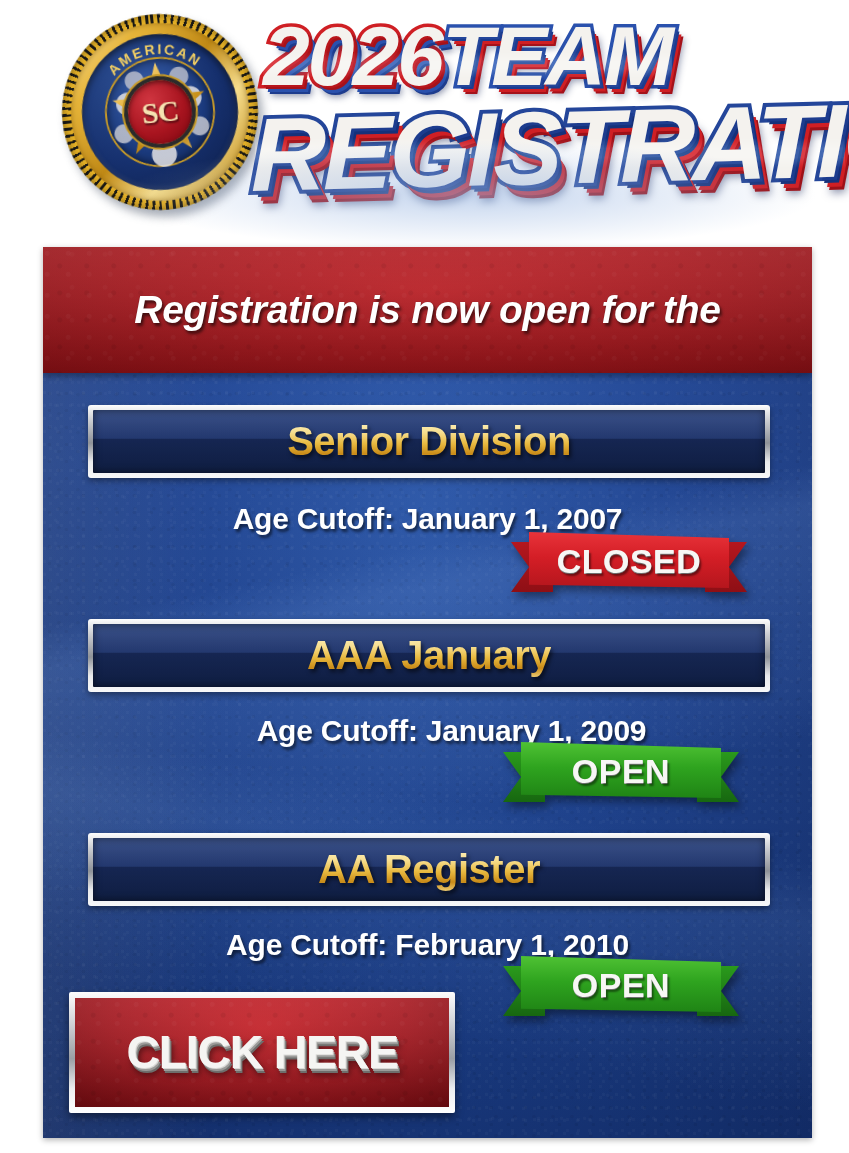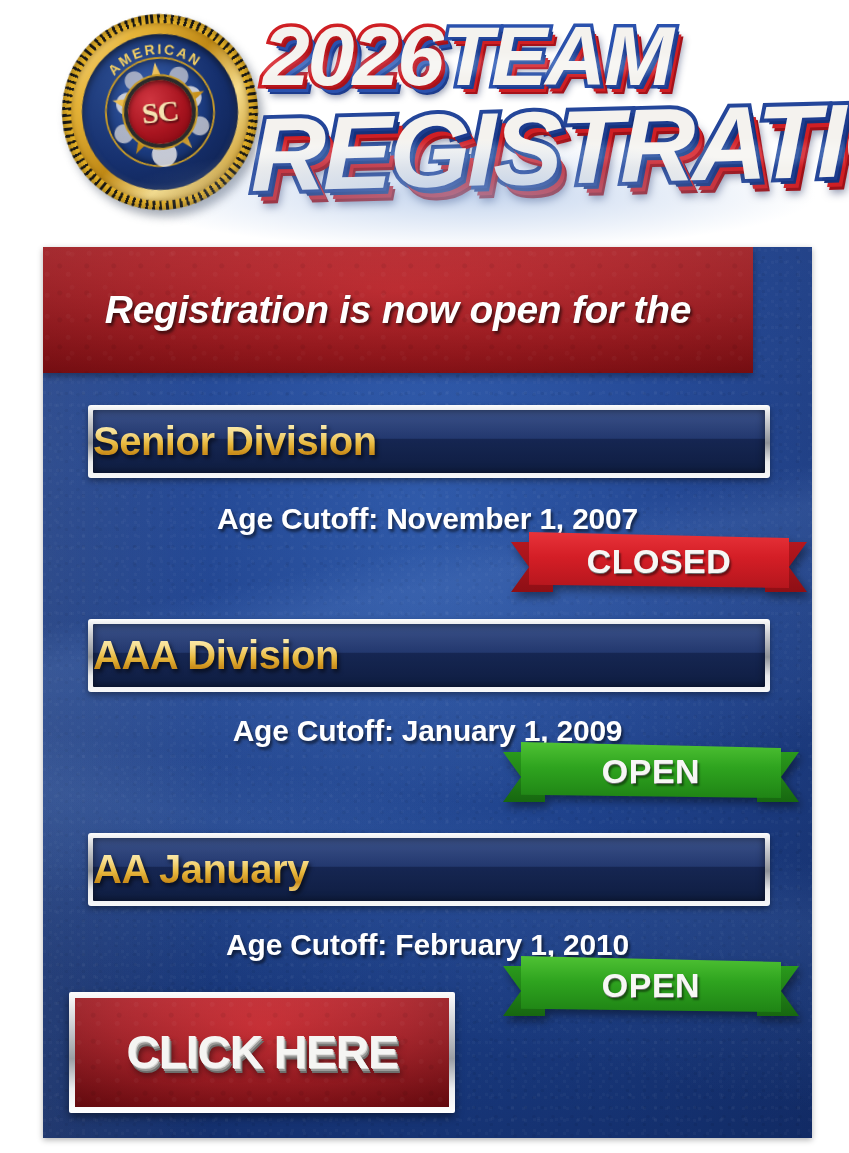--- a/index.html
+++ b/index.html
@@ -167,21 +167,21 @@
   #panel .wash{
     position:absolute;inset:0;pointer-events:none;
     background:
       linear-gradient(168deg,rgba(255,255,255,.00) 0%,rgba(255,255,255,.00) 36%,rgba(120,160,225,.16) 40%,rgba(120,160,225,.05) 58%,rgba(255,255,255,0) 62%),
       linear-gradient(190deg,rgba(255,255,255,0) 60%,rgba(110,150,215,.14) 66%,rgba(255,255,255,0) 84%),
       linear-gradient(90deg,rgba(255,255,255,.07) 0%,rgba(255,255,255,0) 22%);
   }
 
   
   #banner{
-    position:absolute;left:0;top:0;width:710px;height:126px;
+    position:absolute;left:0;top:0;width:769px;height:126px;
     background:
       linear-gradient(180deg,rgba(255,255,255,.10),rgba(0,0,0,.18)),
       radial-gradient(ellipse at 50% 35%,#c42026 0%,#a9171d 55%,#8d1015 100%);
     box-shadow:0 3px 7px rgba(0,0,0,.35);
     display:flex;flex-direction:column;align-items:center;justify-content:center;
     overflow:hidden;
   }
   #banner .noise{
     position:absolute;inset:0;pointer-events:none;opacity:.45;
     background-image:
@@ -209,21 +209,21 @@
     background:linear-gradient(180deg,#fdfdfd 0%,#c9cbcf 22%,#8e9298 52%,#e9eaec 78%,#f7f8f9 100%);
     box-shadow:0 3px 6px rgba(0,0,0,.38);
   }
   .div-bar-inner{
     width:100%;height:100%;box-sizing:border-box;
     border-radius:1px;
     background:
       linear-gradient(180deg,rgba(255,255,255,.09) 0%,rgba(255,255,255,.03) 45%,rgba(0,0,0,.22) 46%,rgba(0,0,0,.30) 100%),
       linear-gradient(180deg,#27407c 0%,#1b3068 50%,#152a5e 100%);
     box-shadow:inset 0 0 9px rgba(0,0,0,.55);
-    display:flex;align-items:center;
+    display:flex;align-items:center;justify-content:center;
     overflow:hidden;
   }
   .div-title{
     font-family:"Liberation Sans",sans-serif;
     font-weight:bold;font-size:40px;letter-spacing:-.5px;
     background:linear-gradient(180deg,#fff4c4 0%,#f7de8f 30%,#e8b93f 55%,#c98b18 78%,#f0d079 100%);
     -webkit-background-clip:text;background-clip:text;
     color:transparent;-webkit-text-fill-color:transparent;
     filter:drop-shadow(2px 3px 2px rgba(0,0,0,.6));
     white-space:nowrap;
@@ -232,21 +232,21 @@
     position:absolute;left:0;width:769px;text-align:center;
     font-family:"Liberation Sans",sans-serif;
     font-weight:bold;font-size:30px;letter-spacing:-.2px;
     color:#ffffff;
     text-shadow:2px 3px 3px rgba(0,0,0,.55);
     white-space:nowrap;
   }
 
   
   .ribbon{
-    position:absolute;width:260px;height:62px;
+    position:absolute;width:200px;height:62px;
     display:flex;align-items:center;justify-content:center;
     filter:drop-shadow(3px 5px 4px rgba(0,0,0,.42));
   }
   .ribbon .tail-l,.ribbon .tail-r{position:absolute;top:10px;width:42px;height:50px;}
   .ribbon .tail-l{left:-18px;}
   .ribbon .tail-r{right:-18px;}
   .ribbon .body{
     position:absolute;left:0;right:0;top:0;height:56px;
     clip-path:polygon(0 0,100% 6px,100% 100%,0 94%);
   }
@@ -372,48 +372,48 @@
     <div class="noise"></div>
     <div class="banner-line">Registration is now open for the</div>
   </div>
 
   <div class="division">
     <div class="div-bar" style="top:158px;">
       <div class="div-bar-inner">
         <span class="div-title">Senior Division</span>
       </div>
     </div>
-    <div class="div-cutoff" style="top:255px;">Age Cutoff: November 1, 2007</div>
+    <div class="div-cutoff" style="top:255px;">Age Cutoff: January 1, 2007</div>
     <div class="ribbon closed" style="left:486px;top:285px;">
       <div class="tail-l"></div>
       <div class="tail-r"></div>
       <div class="body"></div>
       <span class="label">CLOSED</span>
     </div>
   </div>
 
   <div class="division">
     <div class="div-bar" style="top:372px;">
       <div class="div-bar-inner">
-        <span class="div-title">AAA Division</span>
+        <span class="div-title">AAA January</span>
       </div>
     </div>
-    <div class="div-cutoff" style="top:467px;">Age Cutoff: January 1, 2009</div>
+    <div class="div-cutoff" style="top:467px;margin-left:24px;">Age Cutoff: January 1, 2009</div>
     <div class="ribbon open" style="left:478px;top:495px;">
       <div class="tail-l"></div>
       <div class="tail-r"></div>
       <div class="body"></div>
       <span class="label">OPEN</span>
     </div>
   </div>
 
   <div class="division">
     <div class="div-bar" style="top:586px;">
       <div class="div-bar-inner">
-        <span class="div-title">AA January</span>
+        <span class="div-title">AA Register</span>
       </div>
     </div>
     <div class="div-cutoff" style="top:681px;">Age Cutoff: February 1, 2010</div>
     <div class="ribbon open" style="left:478px;top:709px;">
       <div class="tail-l"></div>
       <div class="tail-r"></div>
       <div class="body"></div>
       <span class="label">OPEN</span>
     </div>
   </div>

